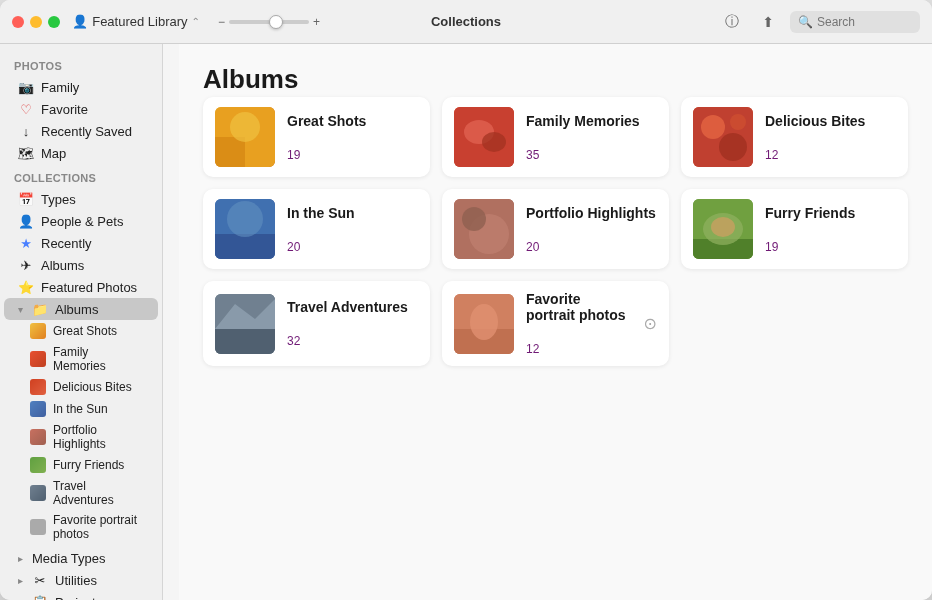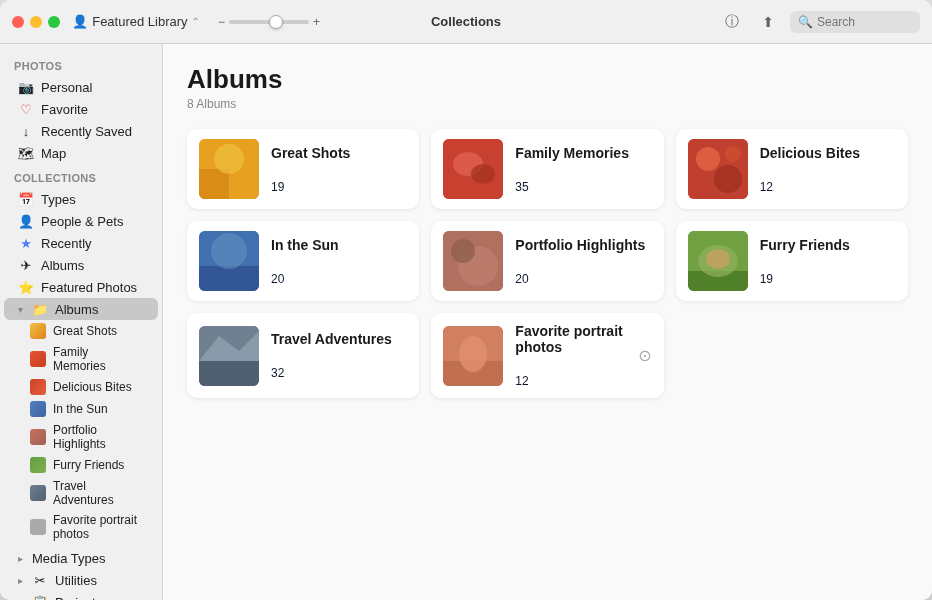--- a/index.html
+++ b/index.html
@@ -123,20 +123,21 @@
       font-size: 12px;
       color: #0c4a6e;
       outline: none;
       width: 90px;
     }
     
     .main-layout {
       display: flex;
       flex: 1;
       overflow: hidden;
+      gap: 16px;
     }
     
     .sidebar {
       width: 163px;
       background: #f0f0f0;
       border-right: 1px solid #d5d5d5;
       overflow-y: auto;
       padding: 8px 0;
       flex-shrink: 0;
     }
@@ -252,21 +253,21 @@
       background: linear-gradient(135deg, #e08060, #c07050, #d09070);
     }
     .album-info { flex: 1; }
     .album-name {
       font-size: 14px;
       font-weight: 600;
       color: #1a1a1a;
     }
     .album-count {
       font-size: 12px;
-      color: #0f172a;
+      color: #701a75;
       margin-top: 19px;
     }
     .album-action {
       color: #aaa;
       font-size: 16px;
     }
     
     .sub-thumb {
       width: 16px;
       height: 16px;
@@ -317,21 +318,21 @@
       </div>
     </div>
   </div>
 
   <div class="main-layout">
 
     <div class="sidebar">
       <div class="sidebar-section-label">Photos</div>
       <div class="sidebar-item">
         <span class="sidebar-icon">📷</span>
-        <span>Personal</span>
+        <span>Family</span>
       </div>
       <div class="sidebar-item">
         <span class="sidebar-icon" style="color:#e05050">♡</span>
         <span>Favorite</span>
       </div>
       <div class="sidebar-item">
         <span class="sidebar-icon">↓</span>
         <span>Recently Saved</span>
       </div>
       <div class="sidebar-item">
@@ -411,21 +412,20 @@
       <div class="sidebar-item collapsible">
         <span class="sidebar-chevron">▸</span>
         <span class="sidebar-icon">📋</span>
         <span>Projects</span>
       </div>
 
     </div>
 
     <div class="content">
       <h1 class="page-title">Albums</h1>
-      <div class="albums-count">8 Albums</div>
 
       <div class="albums-grid">
 
         <div class="album-card">
           <div class="album-thumb thumb-great-shots">
             <svg width="60" height="60" viewBox="0 0 60 60" xmlns="http://www.w3.org/2000/svg">
               <rect width="60" height="60" fill="#e8a020"></rect>
               <rect x="0" y="30" width="30" height="30" fill="#d08010" opacity="0.6"></rect>
               <circle cx="30" cy="20" r="15" fill="#f0c040" opacity="0.7"></circle>
             </svg>

